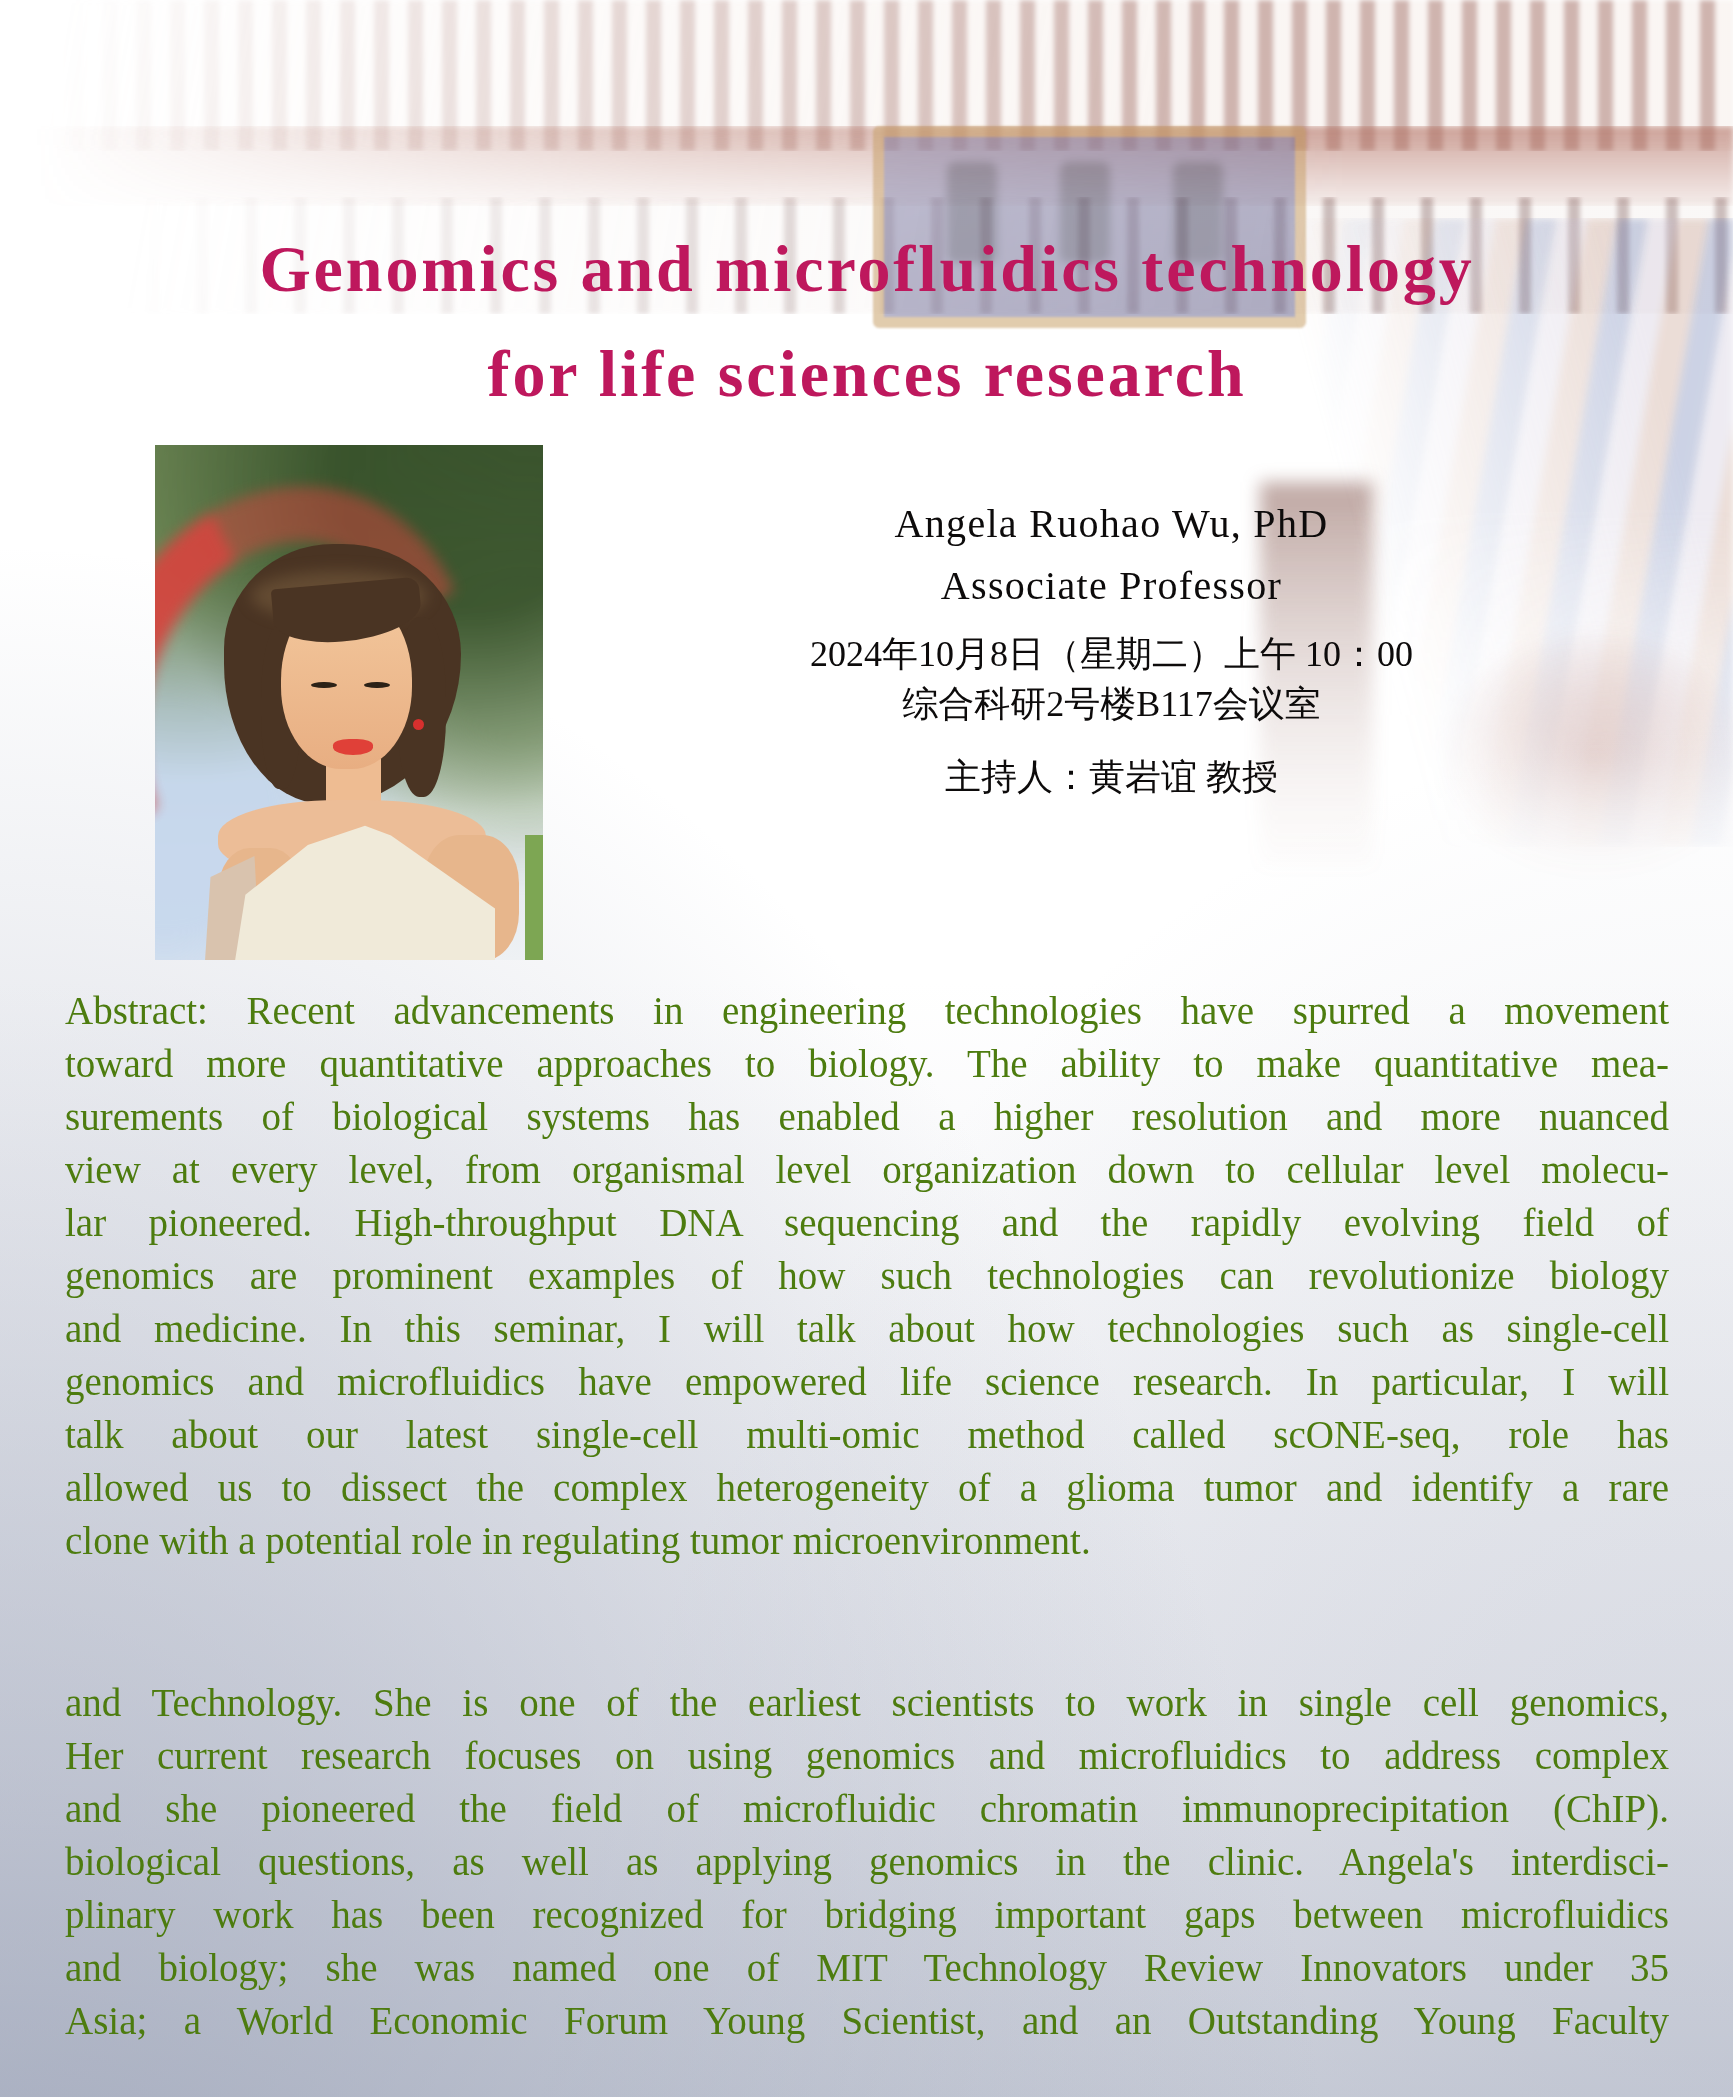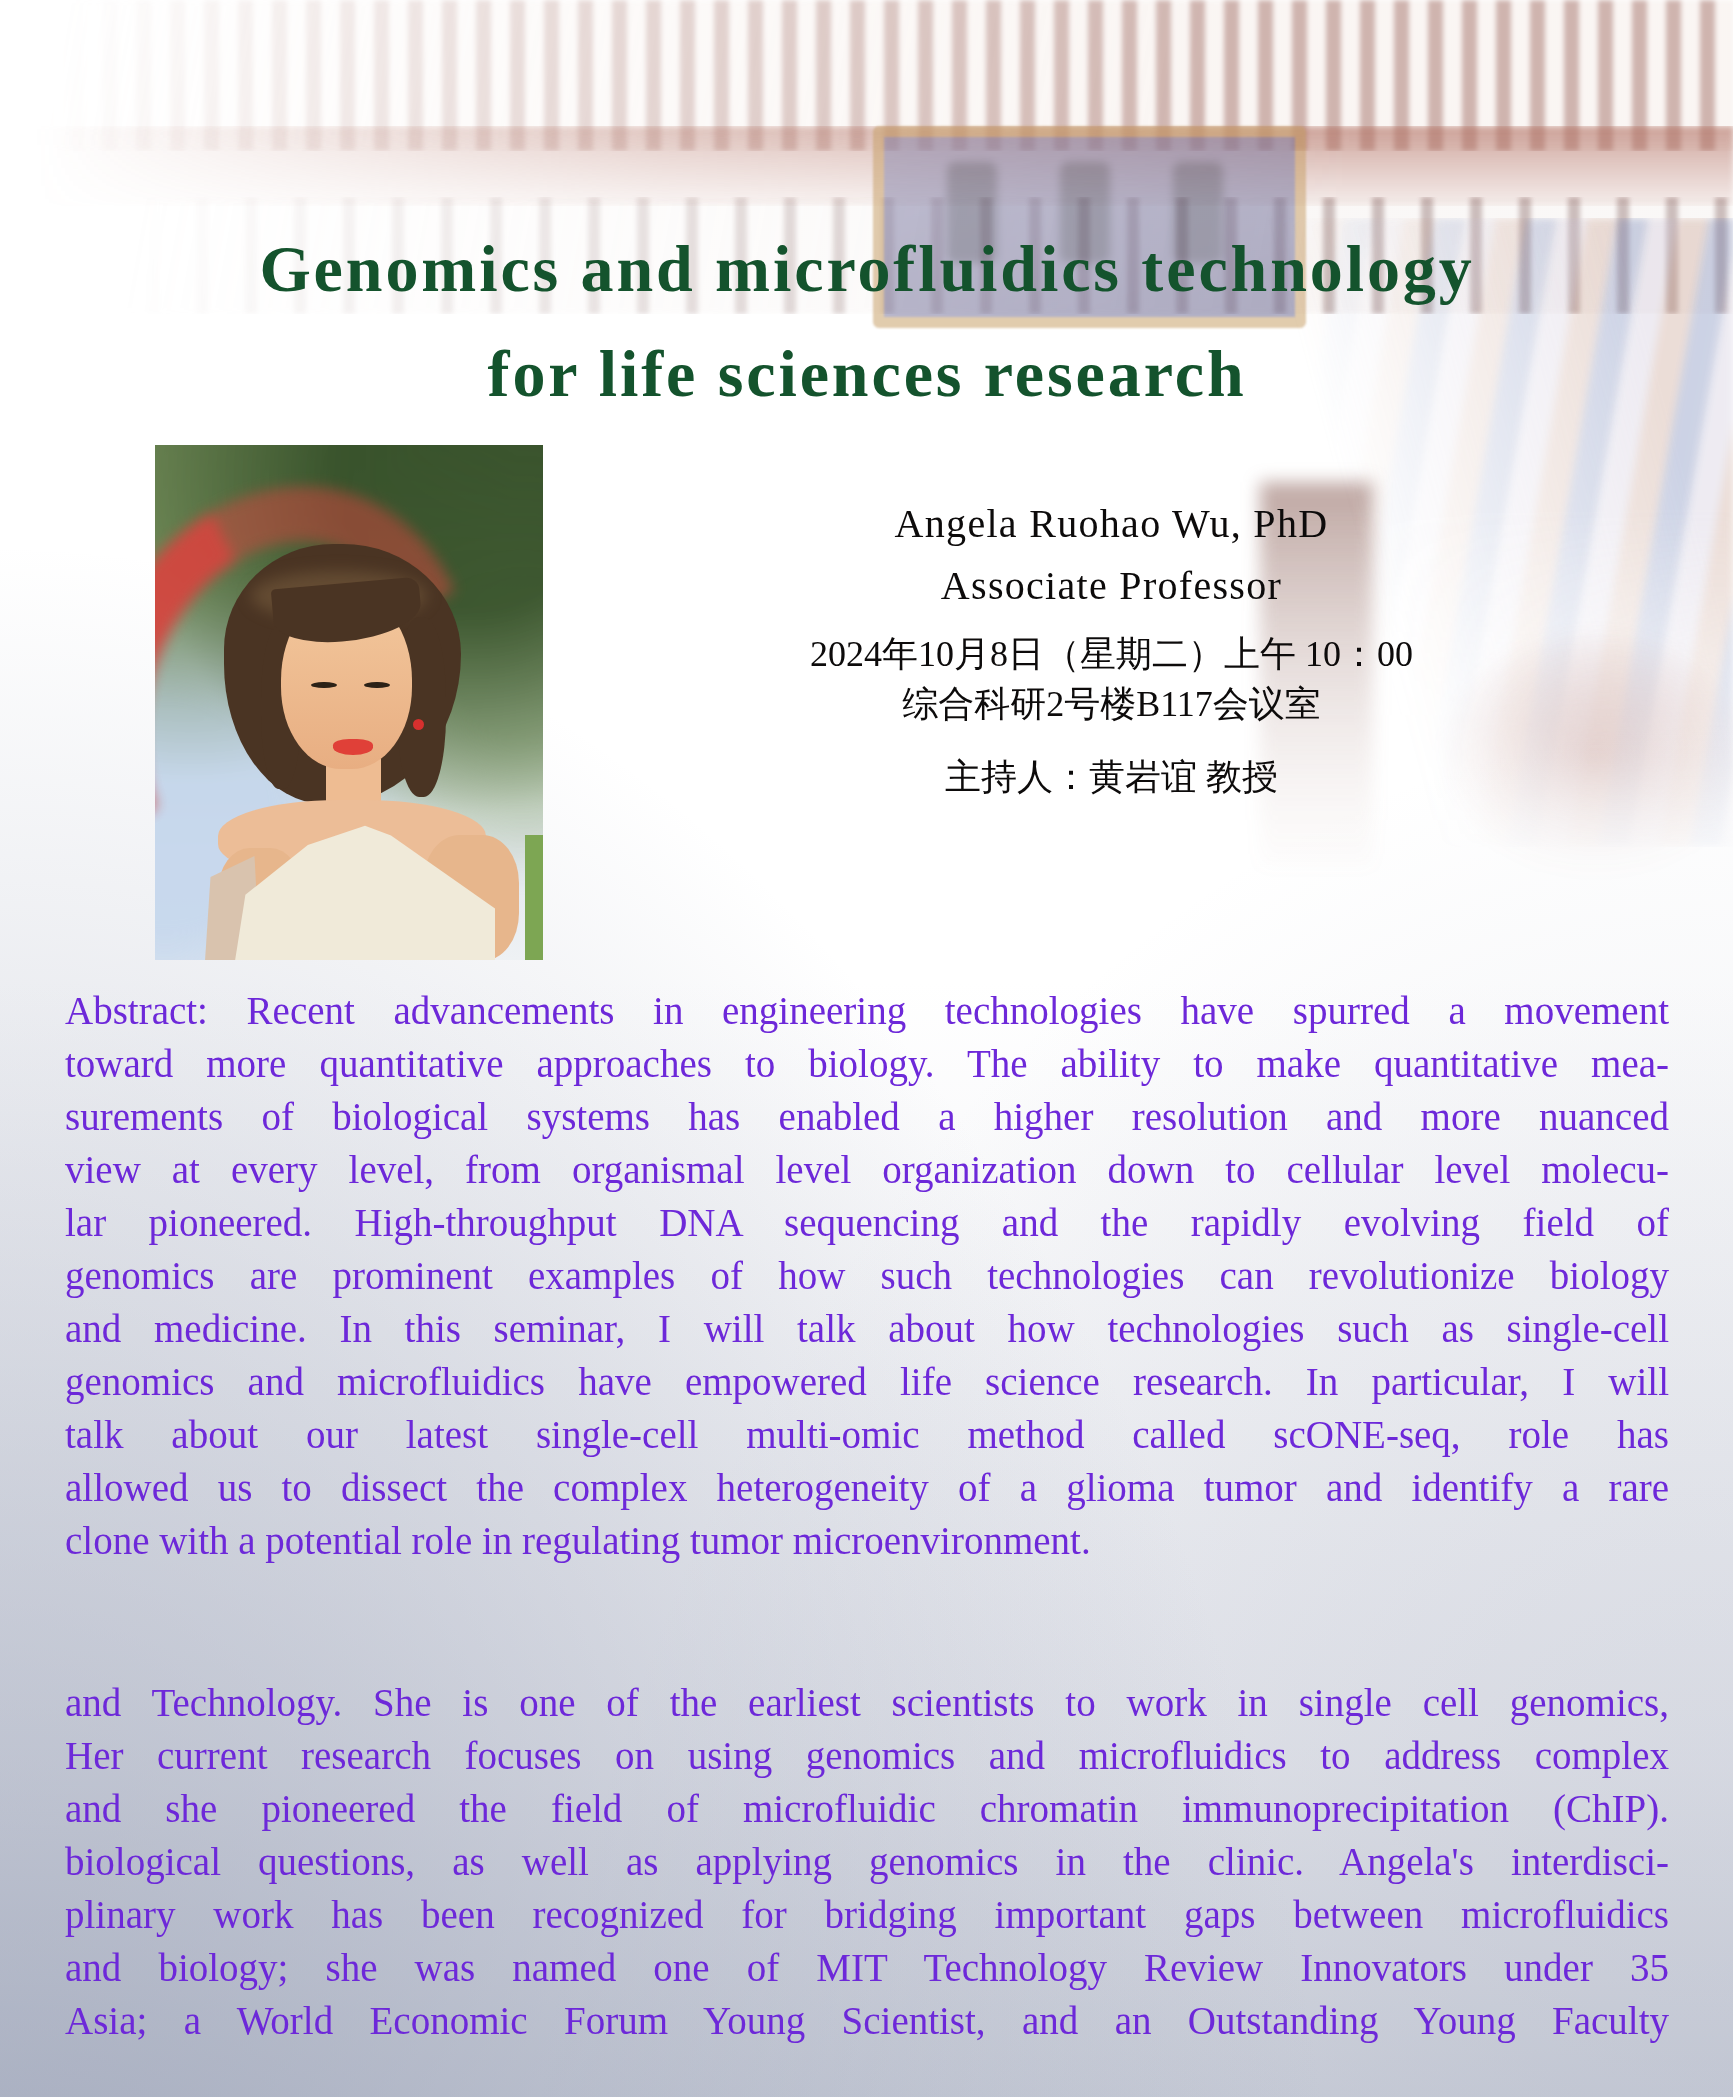--- a/index.html
+++ b/index.html
@@ -45,21 +45,21 @@
     filter:blur(4.2px);}
   .red-pillar{top:482px;right:361px;width:113px;height:386px;
     background:linear-gradient(to bottom, rgba(118,68,58,0.45), rgba(150,100,90,0.12));
     filter:blur(8.4px);}
   .eave-red-blob{top:621px;right:-25px;width:327px;height:268px;
     background:radial-gradient(ellipse at center, rgba(138,58,48,0.5), transparent 68%);
     filter:blur(5.9px);}
 
   
   .title{position:absolute;top:216px;left:0;right:0;text-align:center;
-    font-weight:bold;font-size:66px;line-height:105px;letter-spacing:2.9px;color:#14532d;}
+    font-weight:bold;font-size:66px;line-height:105px;letter-spacing:2.9px;color:#be185d;}
 
   
   .photo{position:absolute;left:155px;top:445px;width:388px;height:515px;overflow:hidden;
     background:linear-gradient(to bottom,#70875a 0%,#88a070 28%,#c2cfc2 52%,#e3e8ee 78%,#eef1f4 100%);}
   .photo .blur{filter:blur(6.7px);position:absolute;}
   .bokeh1{inset:-25px;background:
       radial-gradient(circle at 78% 10%, rgba(52,78,40,.9) 0 22%, transparent 55%),
       radial-gradient(circle at 14% 6%, rgba(104,130,80,.8) 0 18%, transparent 50%),
       radial-gradient(circle at 90% 42%, rgba(150,176,128,.7) 0 16%, transparent 45%),
       radial-gradient(circle at 8% 70%, rgba(196,214,236,.9) 0 20%, transparent 50%);}
@@ -93,21 +93,21 @@
     clip-path:polygon(0 100%,10% 20%,90% 0,100% 100%);}
   .green-sliver{right:0;top:390px;width:17.6px;height:126px;background:#7da653;}
 
   
   .speaker{position:absolute;left:558px;top:499px;width:1107px;text-align:center;}
   .sp-en{font-size:40px;line-height:50px;letter-spacing:1.3px;margin-bottom:11.7px;}
   .sp-cn{font-size:36px;line-height:50px;}
   .sp-date{margin-top:18px;} .sp-venue{} .sp-host{margin-top:23.5px;}
 
   
-  .para{position:absolute;left:65px;right:65px;font-size:39px;color:#6d28d9;}
+  .para{position:absolute;left:65px;right:65px;font-size:39px;color:#4d7c0f;}
   .abstract{top:984px;} .bio{top:1676px;}
   .line{height:53px;line-height:53px;text-align:justify;text-align-last:justify;
     white-space:normal;overflow:visible;}
   .line-last{text-align-last:left;}
 </style>
 </head>
 <body>
 
 <div class="poster">
 

